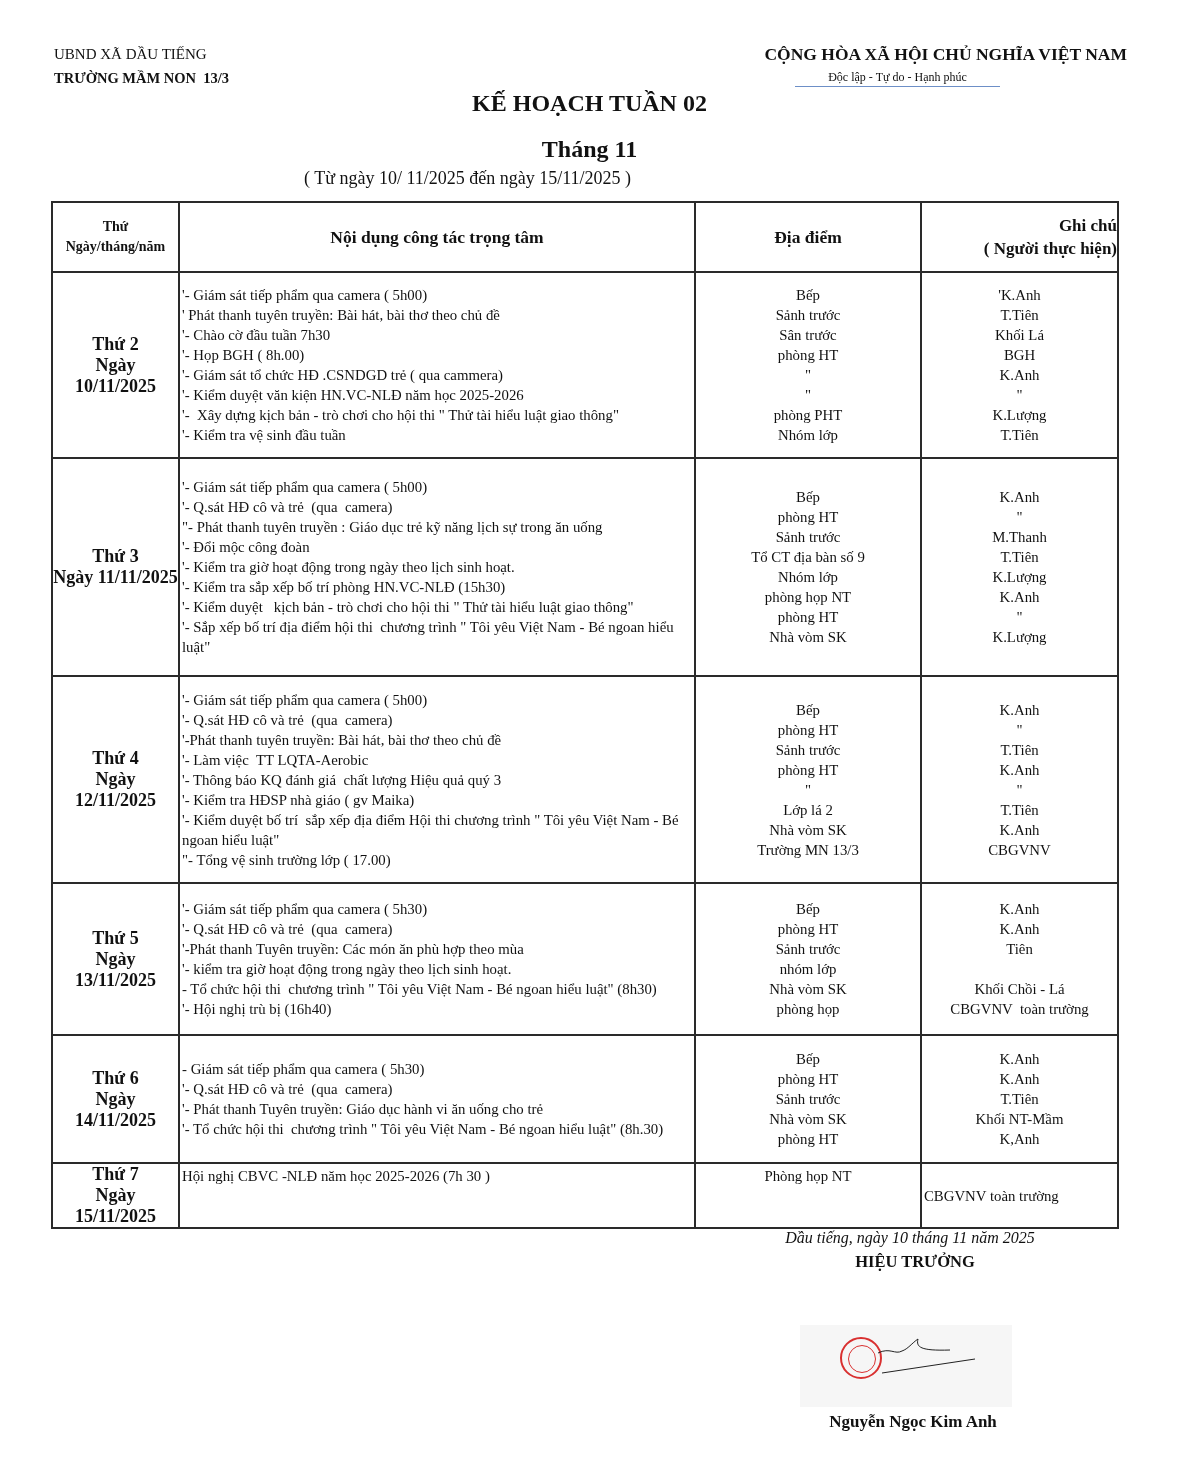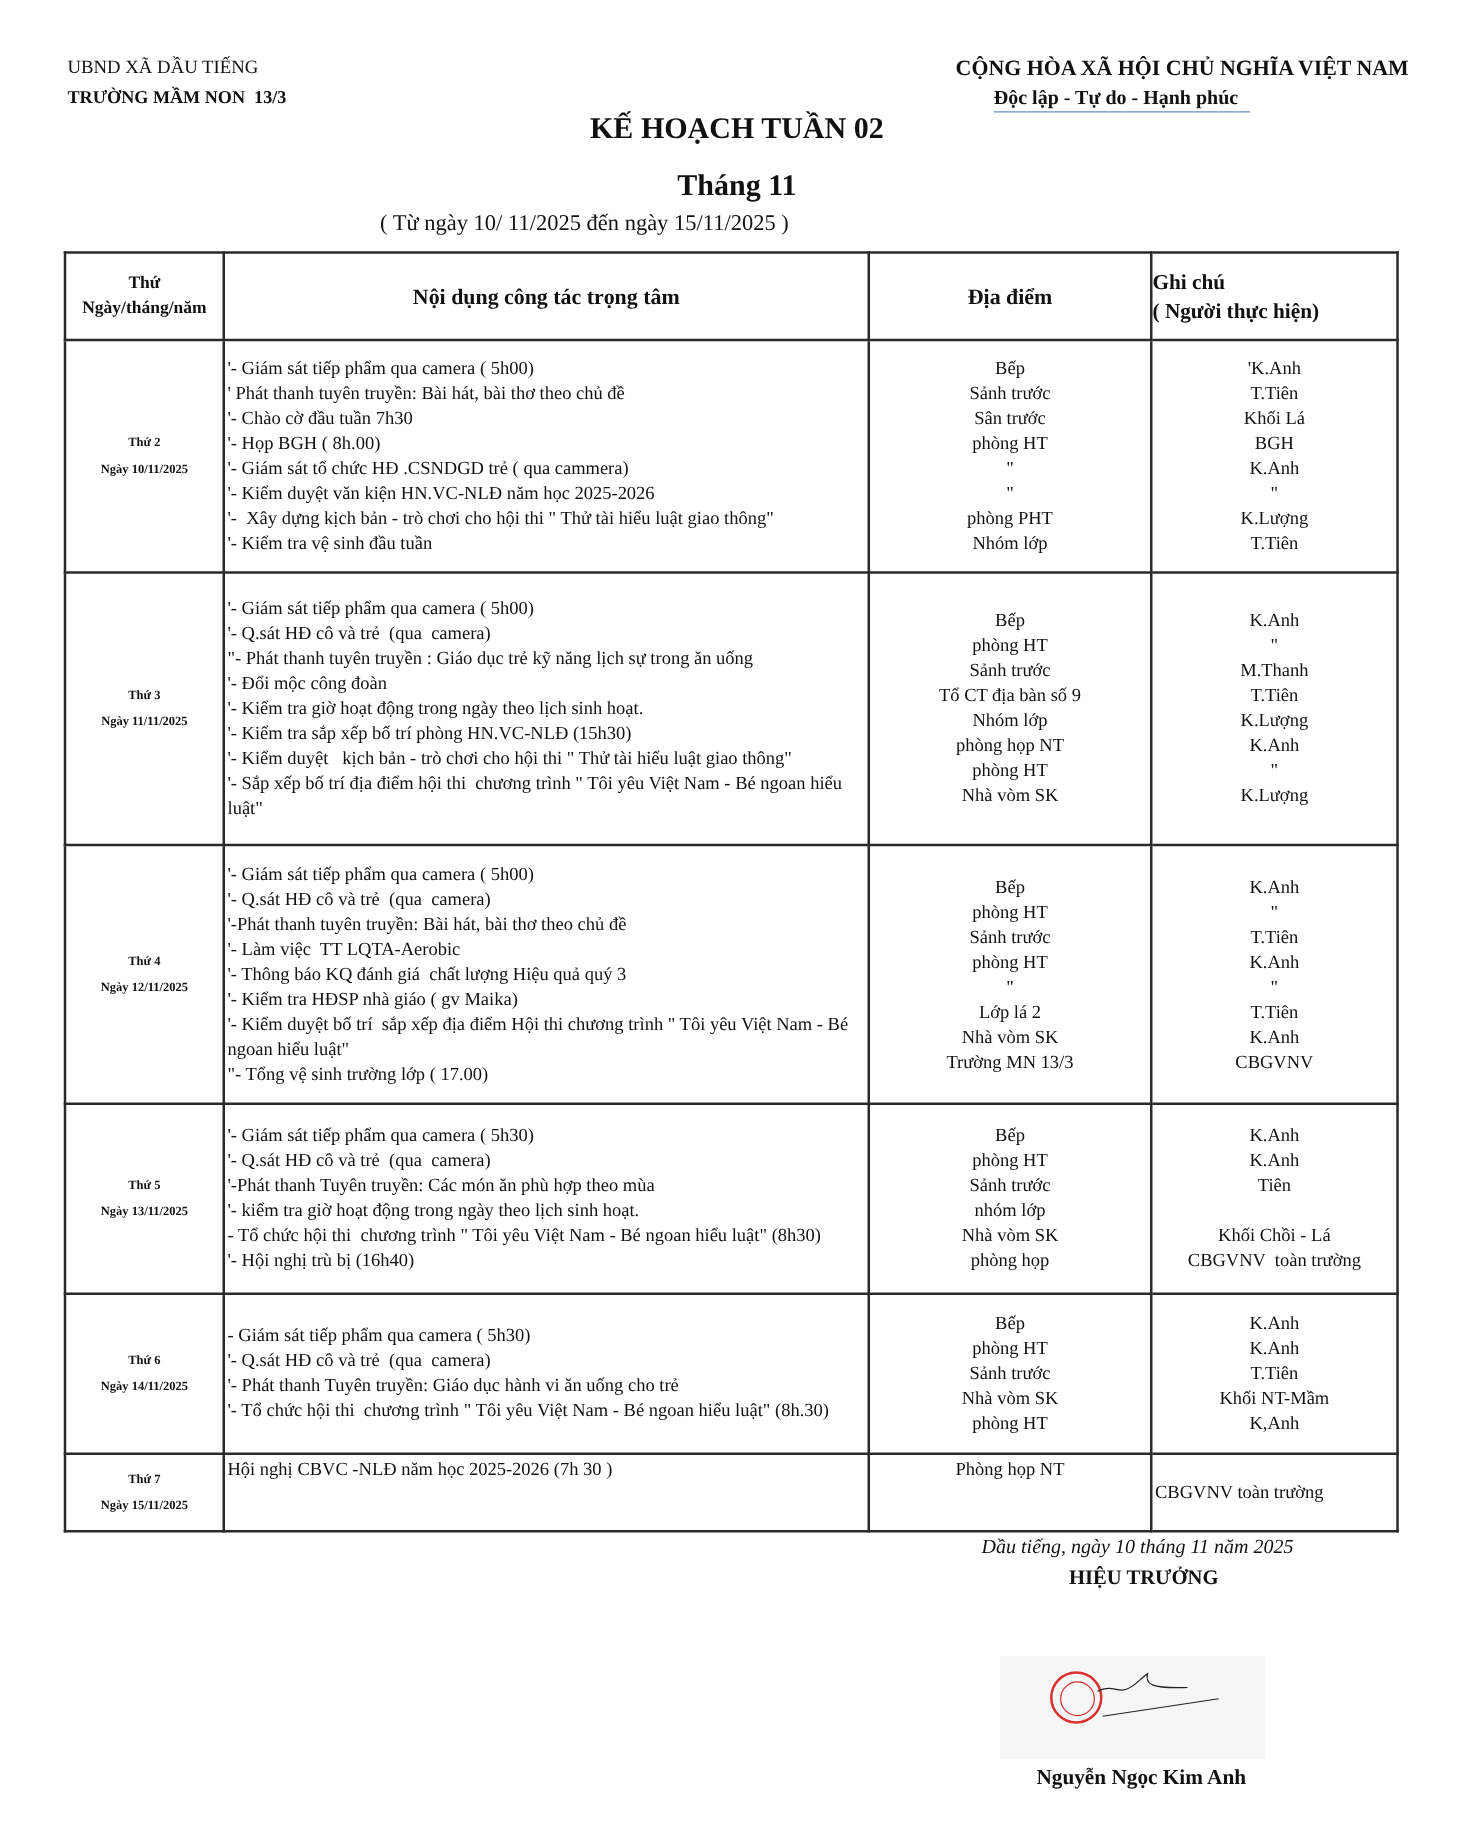--- a/index.html
+++ b/index.html
@@ -2,36 +2,36 @@
 <html><head>
 <meta charset="utf-8">
 <style>
   html, body { margin: 0; padding: 0; background: #ffffff; }
   body { width: 1179px; height: 1477px; position: relative; font-family: "Liberation Serif", "DejaVu Serif", serif; color: #111; overflow: hidden; }
   .abs { position: absolute; }
   .hdr-left-1 { left: 54px; top: 46px; font-size: 15px; }
   .hdr-left-2 { left: 54px; top: 70px; font-size: 14.5px; font-weight: bold; }
   .hdr-left-2 .ul { }
   .hdr-right-1 { left: 600px; width: 527px; top: 44px; text-align: right; font-size: 17.5px; font-weight: bold; padding-right: 0; }
-  .hdr-right-2 { left: 795px; width: 205px; top: 70px; text-align: left; font-size: 16px; font-weight: bold; border-bottom: 1.5px solid #6d8fc7; padding-bottom: 1px; }
+  .hdr-right-2 { left: 795px; width: 205px; top: 70px; text-align: center; font-size: 12px; font-weight: normal; border-bottom: 1.5px solid #6d8fc7; padding-bottom: 1px; }
   .title { left: 0; width: 1179px; top: 90px; text-align: center; font-size: 24px; font-weight: bold; }
   .subtitle { left: 0; width: 1179px; top: 136px; text-align: center; font-size: 24px; font-weight: bold; }
   .range { left: 0; width: 935px; top: 168px; text-align: center; font-size: 18px; }
 
   table.plan { position: absolute; left: 51px; top: 201px; width: 996px; border-collapse: collapse; table-layout: fixed; }
   table.plan td, table.plan th { border: 2px solid #2a2a2a; vertical-align: middle; padding: 0; }
   table.plan th { font-weight: bold; height: 68px; }
   .c-day { width: 127px; }
   .c-content { width: 516px; }
   .c-place { width: 226px; }
   .c-note { width: 197px; }
   th .th-small { font-size: 14px; line-height: 20px; display: block; text-align: center; }
   th .th-big { font-size: 17.5px; display: block; text-align: center; }
-  th .th-note { font-size: 17px; line-height: 23px; display: block; text-align: left; }
-  td.day { text-align: center; font-weight: bold; font-size: 10px; line-height: 21px; }
+  th .th-note { font-size: 17px; line-height: 23px; display: block; text-align: right; }
+  td.day { text-align: center; font-weight: bold; font-size: 18px; line-height: 21px; }
   td.content { font-size: 14.8px; line-height: 20px; padding-left: 2px !important; padding-right: 4px !important; }
   td.place, td.note { text-align: center; font-size: 14.8px; line-height: 20px; }
   .line { display: block; white-space: pre-wrap; }
   .row-1 td { height: 184px; }
   .row-2 td { height: 216px; }
   .row-3 td { height: 205px; }
   .row-4 td { height: 150px; }
   .row-5 td { height: 126px; }
   .row-6 td { height: 58px; }
   .row-6 td.content, .row-6 td.place { vertical-align: top; padding-top: 2px !important; margin-top: 44px; }

